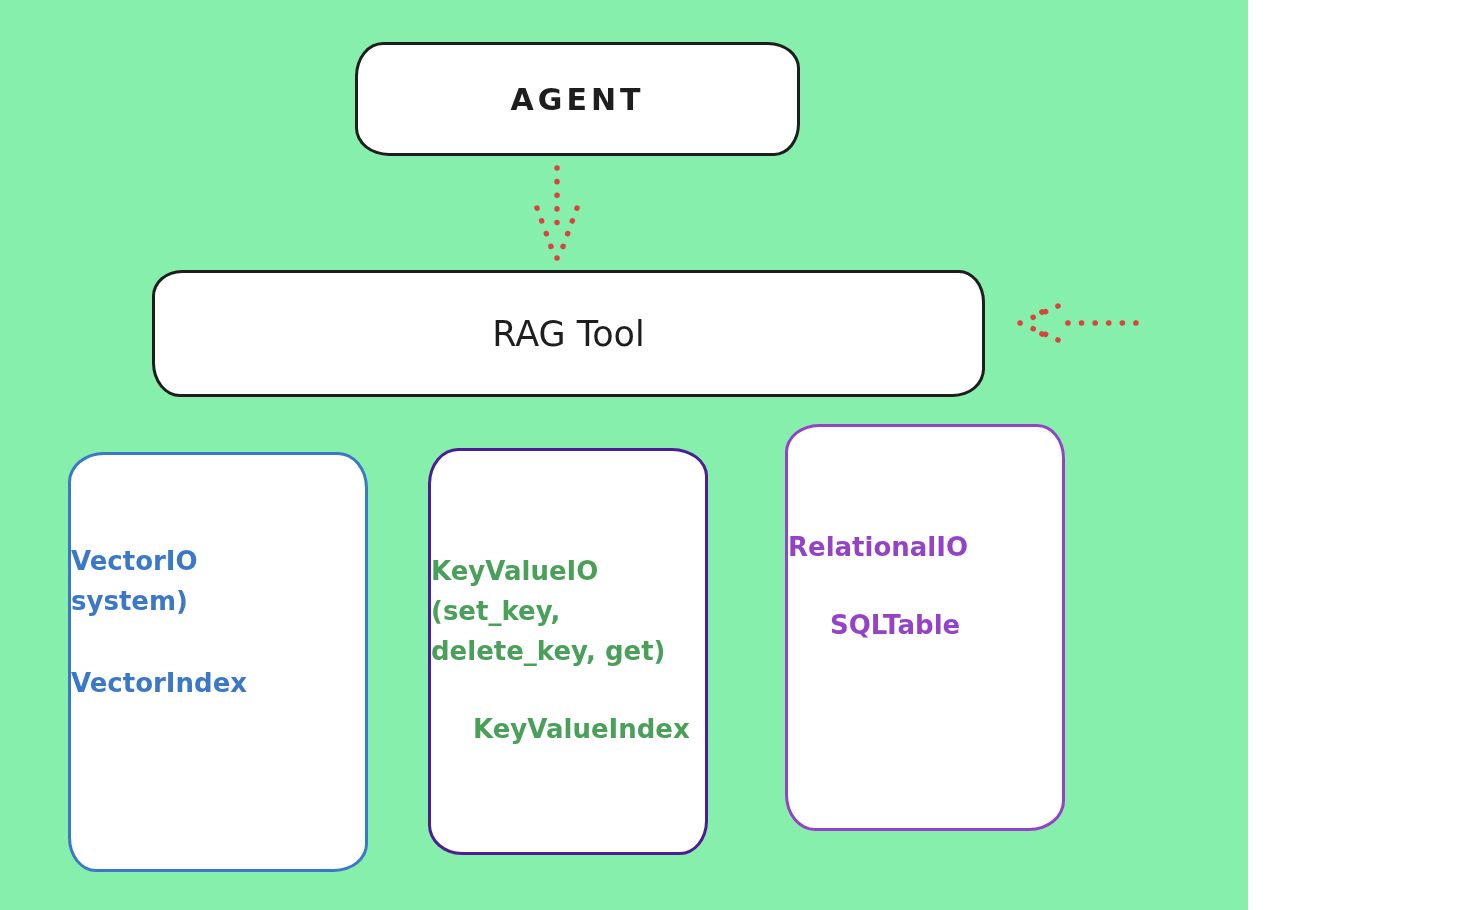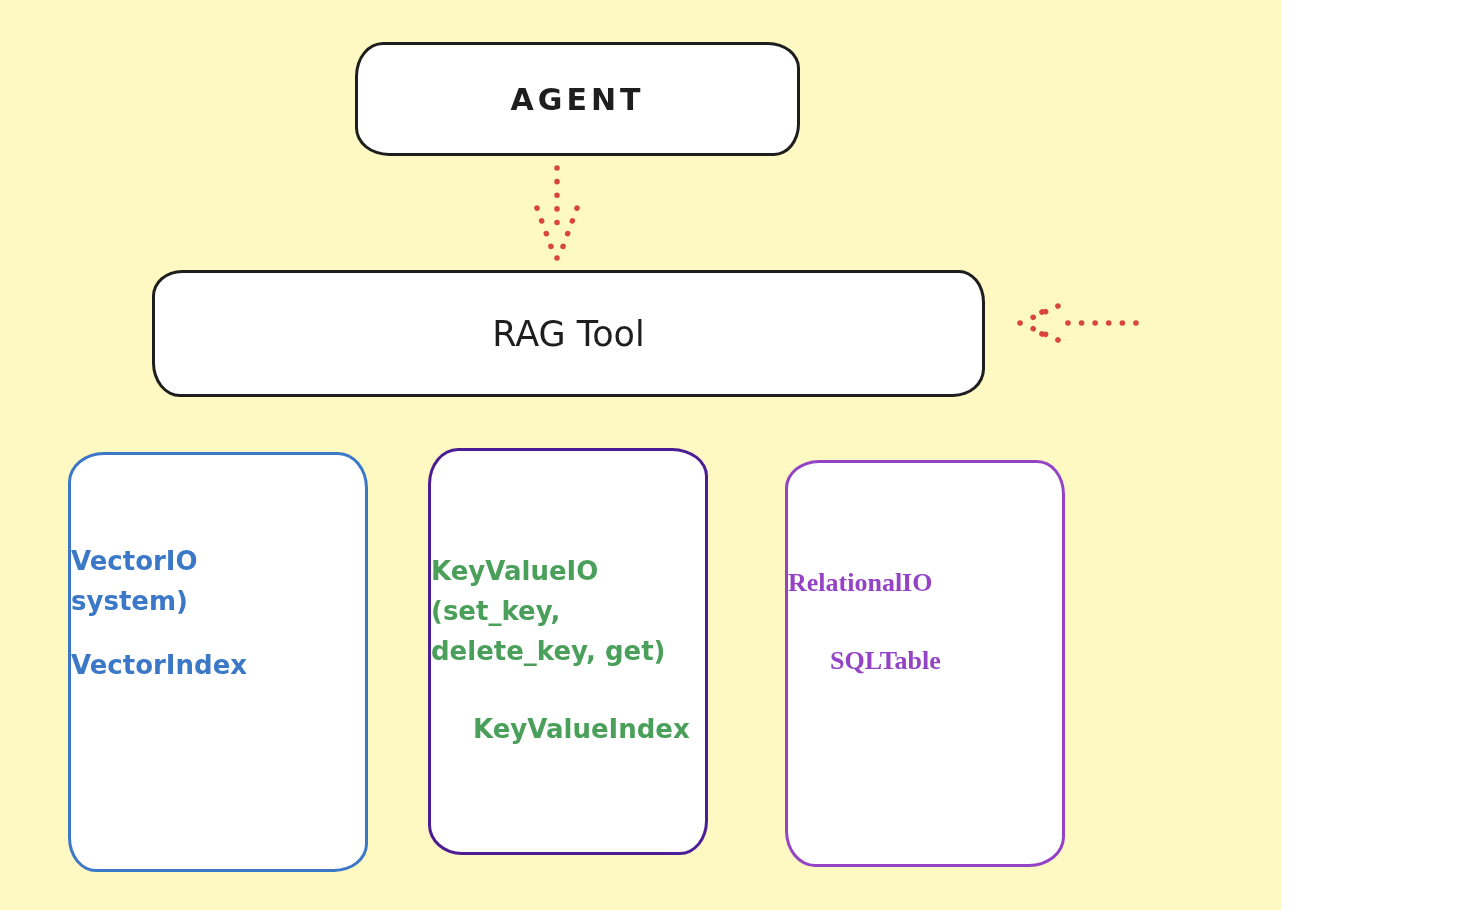--- a/index.html
+++ b/index.html
@@ -5,23 +5,22 @@
   html, body {
     margin: 0;
     padding: 0;
     background: #ffffff;
     font-family: "DejaVu Sans", sans-serif;
   }
   .canvas {
     position: relative;
     width: 1248px;
     height: 910px;
-    background: #fef9c3;
+    background: #86efac;
     overflow: hidden;
-    padding-left: 33px;
   }
   .node {
     position: absolute;
     box-sizing: border-box;
     display: flex;
     align-items: center;
     justify-content: center;
     background: #ffffff;
   }
   
@@ -63,28 +62,27 @@
     padding-top: 86px;
   }
   .box-keyvalue {
     left: 428px; top: 448px; width: 280px; height: 407px;
     border: 3px solid #4c1d95;
     border-radius: 30px 36px 28px 34px / 36px 28px 34px 30px;
     color: #4aa05a;
     padding-top: 100px;
   }
   .box-relational {
-    left: 785px; top: 460px; width: 280px; height: 407px;
+    left: 785px; top: 424px; width: 280px; height: 407px;
     border: 3px solid #9443c6;
     border-radius: 34px 28px 36px 30px / 28px 34px 30px 36px;
     color: #9443c6;
     padding-top: 100px;
-    font-family: Liberation Serif, serif;
   }
-  .footer-line { margin-top: 24px; white-space: nowrap; }
+  .footer-line { margin-top: 42px; white-space: nowrap; }
   .box-keyvalue .footer-line, .box-relational .footer-line { margin-top: 38px; margin-left: 42px; }
   
   .annotation-text {
     position: absolute;
     left: 1140px; top: 282px; width: 335px;
     text-align: center;
     color: #d8443e;
     font-weight: bold;
     font-size: 29px;
     line-height: 39px;

